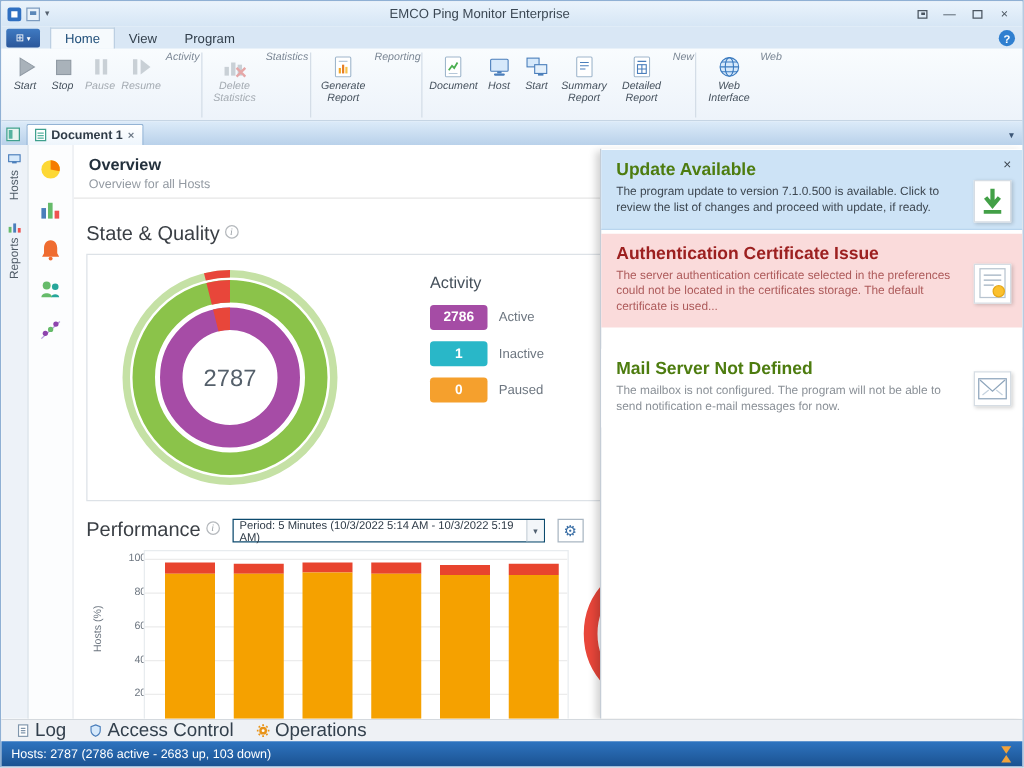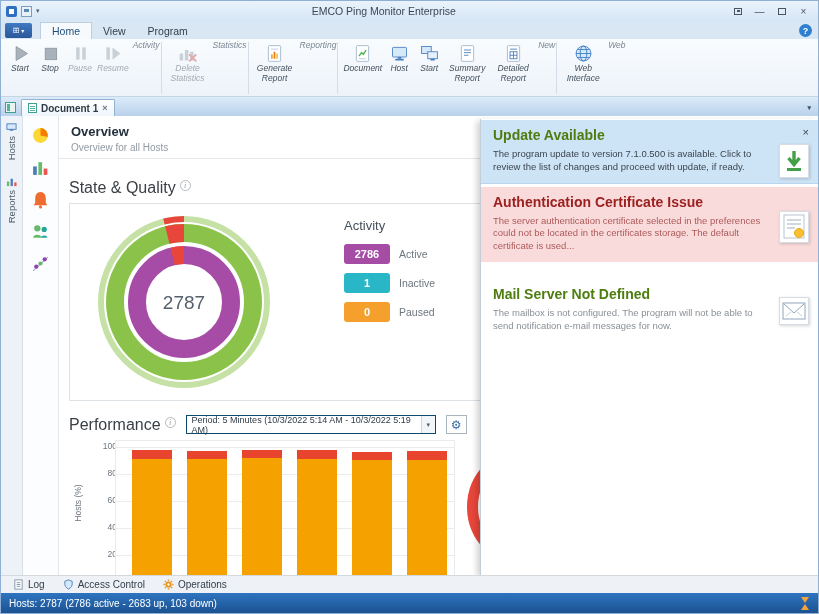--- a/index.html
+++ b/index.html
@@ -121,21 +121,21 @@
   .ncard.error .nbody { color:#ad5a5a; }
   .ncard.plain .nbody { color:#8a9097; }
   .nclose { position:absolute; right:9px; top:6px; font-size:11px; color:#3c4650; }
   .nicon-box { position:absolute; right:9px; top:24px; background:#fff; border:1px solid #d6dde4;
      box-shadow:1px 1px 3px rgba(0,0,0,.18); padding:1px; display:flex; }
   .ncard.plain .nicon-box { top:18px; }
 
   
   .bottomtabs { height:18px; background:#eef1f5; border-top:1px solid #d4d9de; display:flex; align-items:center;
      padding-left:4px; gap:2px; flex:0 0 auto; }
-  .btab { display:flex; align-items:center; gap:4px; font-size:10px; color:#33404d; padding:1px 8px; height:16px; }
+  .btab { display:flex; align-items:center; gap:4px; font-size:15px; color:#33404d; padding:1px 8px; height:16px; }
   .btab svg { width:11px; height:11px; }
   .statusbar { height:20px; background:linear-gradient(#2e74c0,#1b5291); color:#fff; font-size:10px;
      display:flex; align-items:center; padding:0 8px; flex:0 0 auto; }
   .sb-text { flex:1; }
   .hourglass { width:9px; height:13px; position:relative; }
   .hourglass::before { content:""; position:absolute; top:0; left:0; border-left:4.5px solid transparent;
      border-right:4.5px solid transparent; border-top:6px solid #f2a33c; }
   .hourglass::after { content:""; position:absolute; bottom:0; left:0; border-left:4.5px solid transparent;
      border-right:4.5px solid transparent; border-bottom:6px solid #f2a33c; }
 </style>

